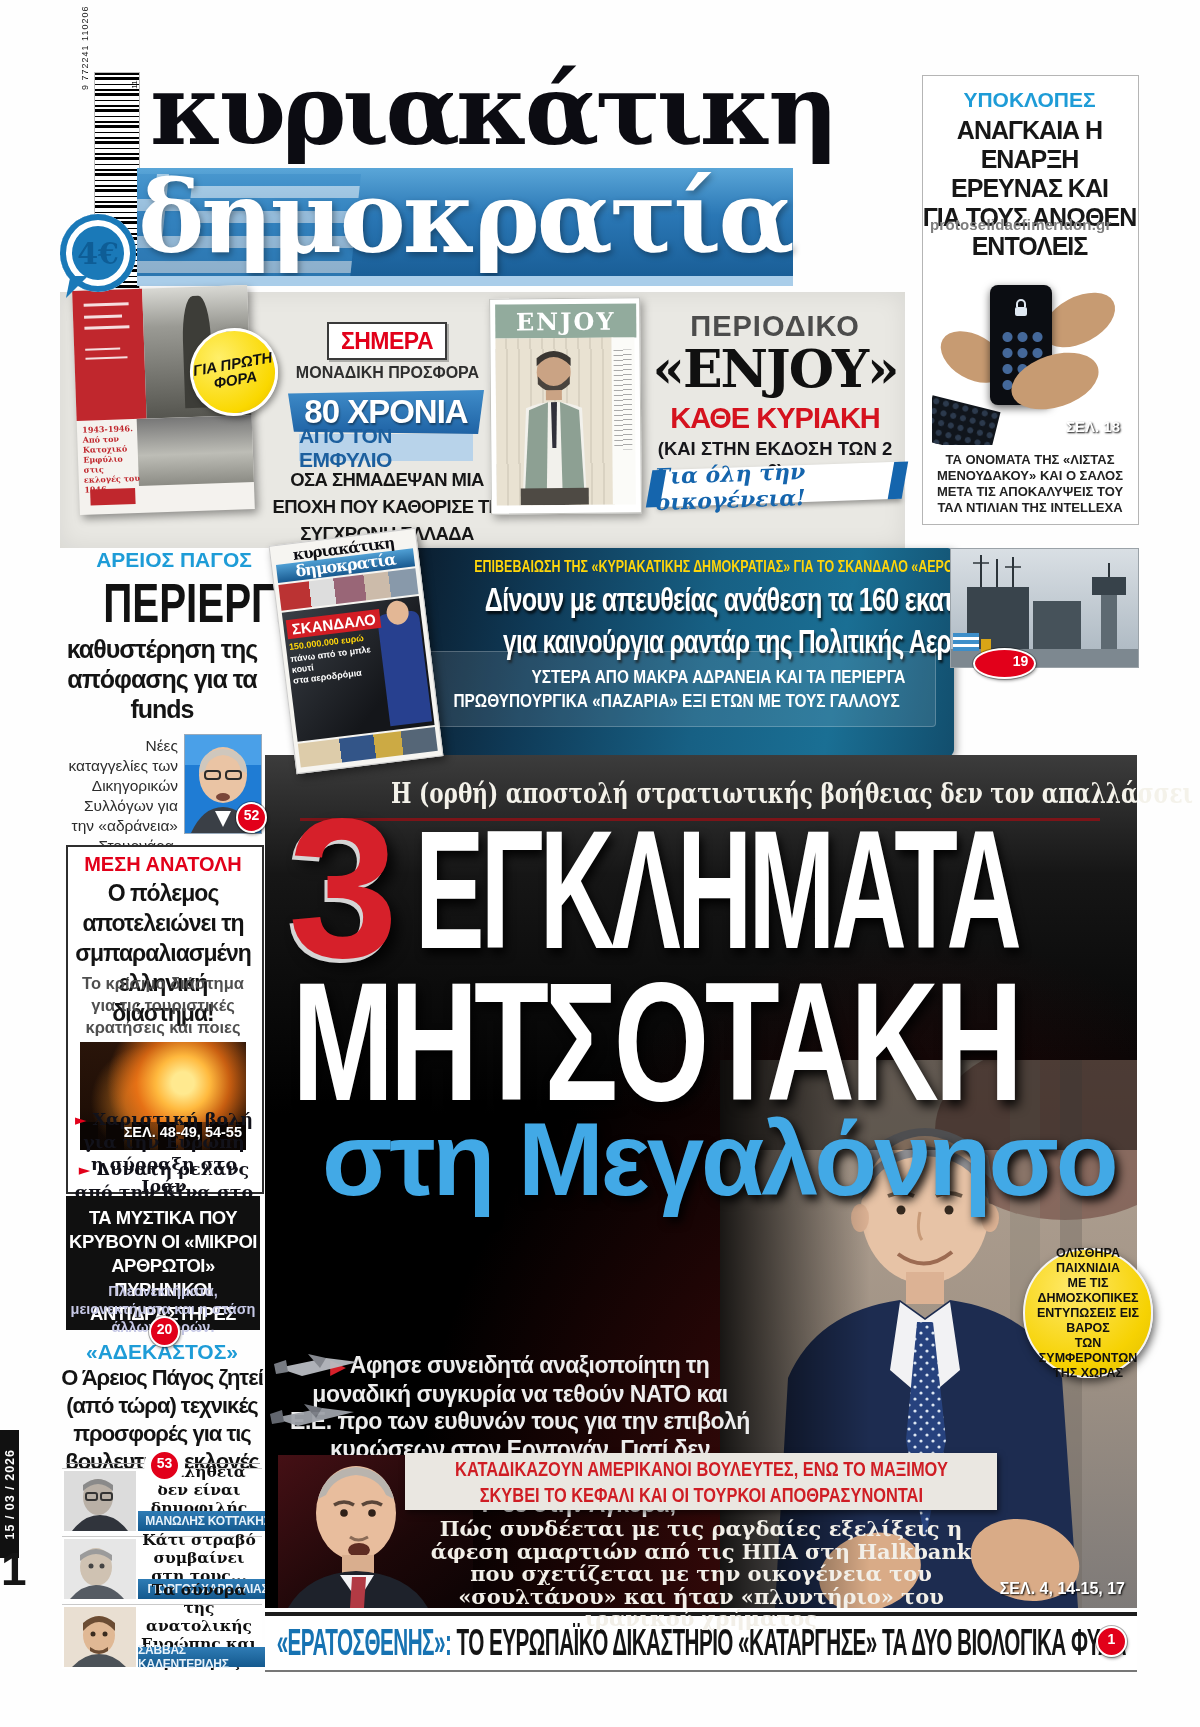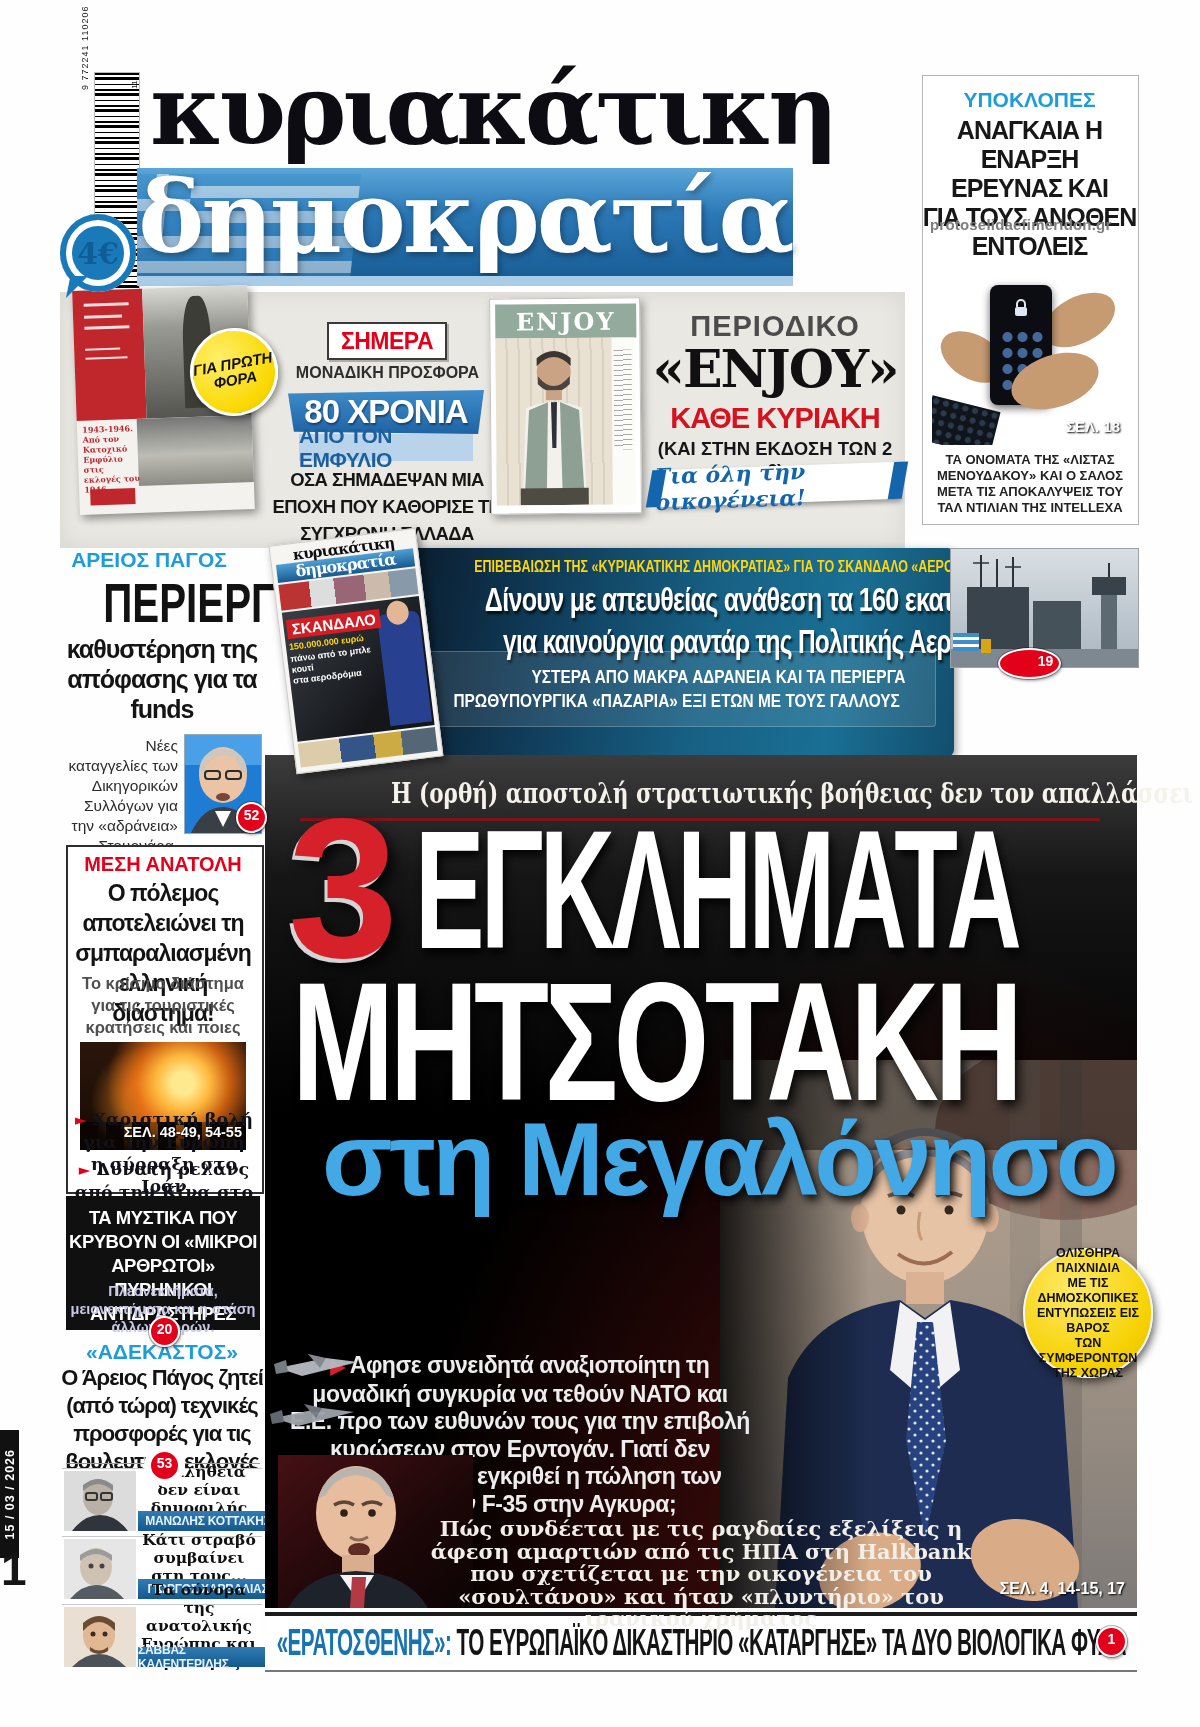--- a/index.html
+++ b/index.html
@@ -127,21 +127,21 @@
      text-align:center;letter-spacing:-1px;line-height:18px;}
   #mini-strip{height:26px;margin-top:2px;background:linear-gradient(90deg,#b33 0 22%,#ddd 22% 40%,#967 40% 62%,#cba 62% 80%,#89a 80% 100%);}
   #mini-photo{position:relative;height:130px;margin-top:2px;background:linear-gradient(135deg,#3a3f46,#14161a 70%);overflow:hidden;}
   #mini-skandalo{position:absolute;left:3px;top:8px;background:#d21d24;color:#fff;font-weight:800;font-size:15px;padding:1px 5px;}
   #mini-amount{position:absolute;left:3px;top:30px;color:#ffd60a;font-weight:800;font-size:9px;}
   #mini-sub{position:absolute;left:3px;top:42px;color:#fff;font-weight:bold;font-size:9px;line-height:11px;width:90px;}
   #mini-man{position:absolute;right:2px;top:14px;width:42px;height:112px;background:#27408f;border-radius:8px 8px 0 0;}
   #mini-face{position:absolute;right:12px;top:2px;width:22px;height:24px;background:#e3b795;border-radius:50%;}
   #mini-bot{height:24px;margin-top:2px;background:linear-gradient(90deg,#dca 0 30%,#358 30% 55%,#ca4 55% 75%,#567 75% 100%);}
   
-  #ap-kicker{left:51px;top:548px;width:196px;text-align:center;font-weight:800;font-size:21px;color:#1e9cd7;}
+  #ap-kicker{left:76px;top:548px;width:196px;text-align:center;font-weight:800;font-size:21px;color:#1e9cd7;}
   #ap-h1{left:64px;top:570px;width:196px;text-align:center;font-weight:800;font-size:56px;color:#121212;}
   #ap-h2{left:56px;top:634px;width:212px;text-align:center;font-weight:800;font-size:25px;line-height:30px;color:#141414;letter-spacing:-1px;}
   #ap-body{left:66px;top:736px;width:112px;text-align:right;font-size:15.5px;line-height:20px;color:#2c2c2c;}
   #ap-photo{left:184px;top:734px;width:76px;height:98px;overflow:hidden;border:1px solid #9ab;}
   
   #me-box{left:66px;top:845px;width:194px;height:345px;border:2px solid #2e2e2e;background:#fff;}
   #me-kicker{left:66px;top:853px;width:194px;text-align:center;font-weight:800;font-size:20px;color:#e2001a;}
   #me-h{left:70px;top:878px;width:186px;text-align:center;font-weight:800;font-size:23px;line-height:30px;color:#131313;letter-spacing:-1px;}
   #me-sub{left:72px;top:972px;width:182px;text-align:center;font-size:16.5px;line-height:22px;color:#4f4f4f;font-weight:bold;}
   #me-fire{left:80px;top:1042px;width:166px;height:108px;overflow:hidden;
@@ -343,21 +343,21 @@
       <line x1="158" y1="28" x2="158" y2="14" stroke="#2c343a" stroke-width="2"></line>
       <rect x="0" y="100" width="187" height="18" fill="#7d8890"></rect>
       <g>
         <rect x="2" y="84" width="26" height="18" fill="#3d8ec9"></rect>
         <rect x="2" y="88" width="26" height="3" fill="#fff"></rect>
           <rect x="2" y="95" width="26" height="3" fill="#fff"></rect>
       </g>
       <rect x="30" y="90" width="10" height="14" fill="#d8a516"></rect>
     </svg>
   </div>
-  <div class="pgc" style="left:998px;top:648px;padding-left:32px;">19</div>
+  <div class="pgc" style="left:973px;top:648px;padding-left:32px;">19</div>
 
   <div class="abs" id="mini">
     <div id="mini-m1">κυριακάτικη</div>
     <div id="mini-m2">δημοκρατία</div>
     <div id="mini-strip"></div>
     <div id="mini-photo">
       <div id="mini-man"></div>
       <div id="mini-face"></div>
       <div id="mini-skandalo">ΣΚΑΝΔΑΛΟ</div>
       <div id="mini-amount">150.000.000 ευρώ</div>
@@ -538,20 +538,24 @@
       <circle cx="66" cy="58" r="3.8" fill="#2e2018"></circle>
         <circle cx="94" cy="58" r="3.8" fill="#2e2018"></circle>
       <path d="M72,82 Q80,88 90,82" stroke="#8a6b57" stroke-width="3" fill="none"></path>
       <ellipse cx="81" cy="95" rx="11" ry="7" fill="#5e2c22"></ellipse>
       <rect x="64" y="100" width="32" height="18" fill="#d9ae8e"></rect>
       <path d="M10,153 Q30,118 78,116 Q130,118 150,153 Z" fill="#1e222b"></path>
       <polygon points="62,120 96,120 80,146" fill="#f4f4f6"></polygon>
       <polygon points="74,122 88,122 86,153 72,153" fill="#b23a44"></polygon>
     </svg>
   </div>
+  <div class="abs" id="ms-redband">
+    <span class="sx" style="transform:scaleX(.82);">ΚΑΤΑΔΙΚΑΖΟΥΝ ΑΜΕΡΙΚΑΝΟΙ ΒΟΥΛΕΥΤΕΣ, ΕΝΩ ΤΟ ΜΑΞΙΜΟΥ</span>
+    <span class="sx" style="transform:scaleX(.82);">ΣΚΥΒΕΙ ΤΟ ΚΕΦΑΛΙ ΚΑΙ ΟΙ ΤΟΥΡΚΟΙ ΑΠΟΘΡΑΣΥΝΟΝΤΑΙ</span>
+  </div>
   <div class="abs" id="ms-serif">Πώς συνδέεται με τις ραγδαίες εξελίξεις η άφεση αμαρτιών από τις ΗΠΑ στη Halkbank που σχετίζεται με την οικογένεια του «σουλτάνου» και ήταν «πλυντήριο» του ιρανικού χρήματος</div>
   <div class="abs" id="ms-badge">
     <span>ΟΛΙΣΘΗΡΑ ΠΑΙΧΝΙΔΙΑ</span>
     <span>ΜΕ ΤΙΣ ΔΗΜΟΣΚΟΠΙΚΕΣ</span>
     <span>ΕΝΤΥΠΩΣΕΙΣ ΕΙΣ ΒΑΡΟΣ</span>
     <span>ΤΩΝ ΣΥΜΦΕΡΟΝΤΩΝ</span>
     <span>ΤΗΣ ΧΩΡΑΣ</span>
   </div>
   <div class="abs" id="ms-sel">ΣΕΛ. 4, 14-15, 17</div>
 

